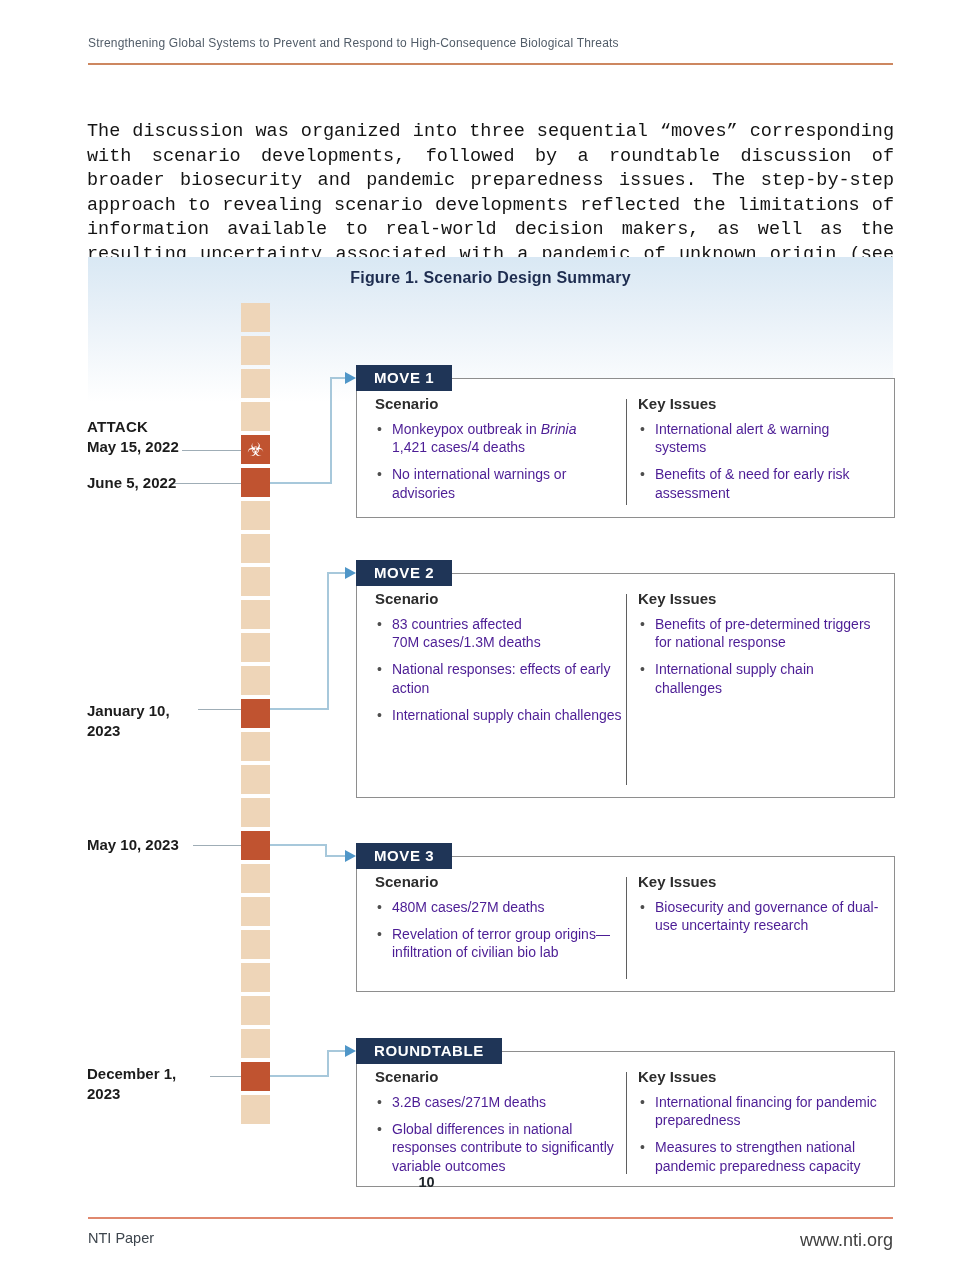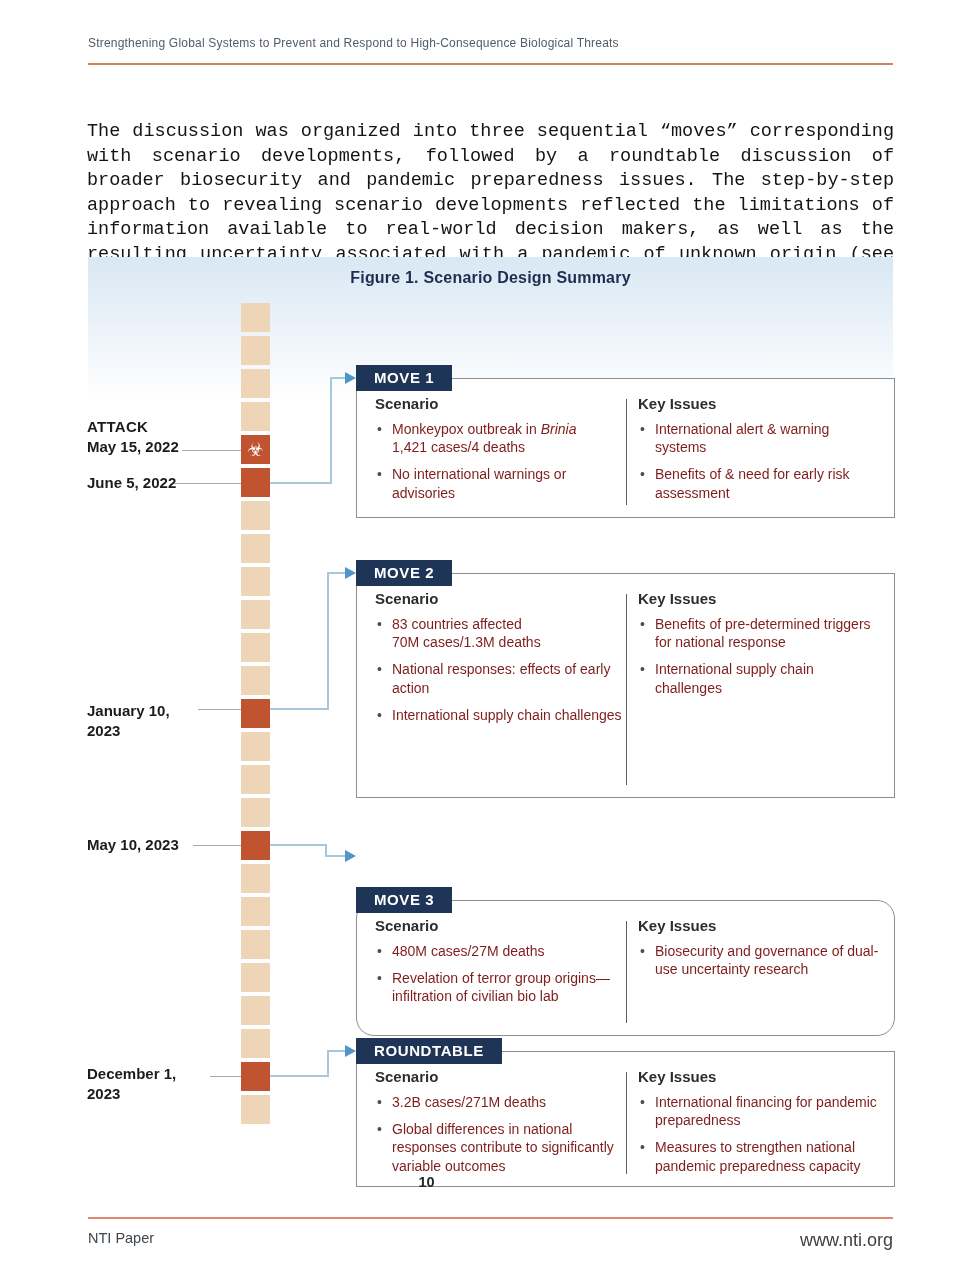--- a/index.html
+++ b/index.html
@@ -44,21 +44,21 @@
   .mbox{position:absolute;left:356px;width:537px;border:1px solid var(--box-border);background:#ffffff;}
   .mtab{position:absolute;left:-1px;top:-14px;height:26px;line-height:26px;padding:0 18px;
     background:var(--navy);color:#ffffff;font-size:15px;font-weight:bold;letter-spacing:.6px;text-align:center;}
   .mcol{position:absolute;top:16px;}
   .mcol.scenario{left:18px;width:248px;}
   .mcol.issues{left:281px;width:242px;}
   .mcol-title{font-size:15px;font-weight:bold;color:#2d2d2d;margin-bottom:8px;}
   .mdiv{position:absolute;left:269px;top:20px;bottom:12px;width:1px;background:#5f5f5f;}
   ul.blist{list-style:none;margin:0;padding:0;}
   ul.blist li{position:relative;padding-left:17px;margin-bottom:9px;
-    font-size:14px;line-height:1.3;color:#7f1d1d;}
+    font-size:14px;line-height:1.3;color:#4c1d95;}
   ul.blist li::before{content:"•";position:absolute;left:2px;top:0;color:#4e4e4e;}
   ul.blist li i{font-style:italic;}
 
   
   .footer-rule{position:absolute;left:88px;top:1217px;width:805px;height:2px;background:var(--rule-bottom);}
   .footer-left{position:absolute;left:88px;top:1230px;font-size:14.5px;color:#3d454d;}
   .footer-page{position:absolute;left:0;top:1174px;width:853px;text-align:center;font-size:14.5px;font-weight:bold;color:#20262c;}
   .footer-right{position:absolute;right:80px;top:1230px;font-size:18px;color:#404040;}
 </style>
 </head>
@@ -172,21 +172,21 @@
     <div class="mdiv"></div>
     <div class="mcol issues">
       <div class="mcol-title">Key Issues</div>
       <ul class="blist">
           <li>Benefits of pre-determined triggers for national response</li>
           <li>International supply chain challenges</li>
         </ul>
     </div>
   </div>
 
-  <div class="mbox" style="top:900px;height:134px;border-radius:18px;">
+  <div class="mbox" style="top:856px;height:134px;">
     <div class="mtab">MOVE 3</div>
     <div class="mcol scenario">
       <div class="mcol-title">Scenario</div>
       <ul class="blist">
           <li>480M cases/27M deaths</li>
           <li>Revelation of terror group origins—infiltration of civilian bio lab</li>
         </ul>
     </div>
     <div class="mdiv"></div>
     <div class="mcol issues">

